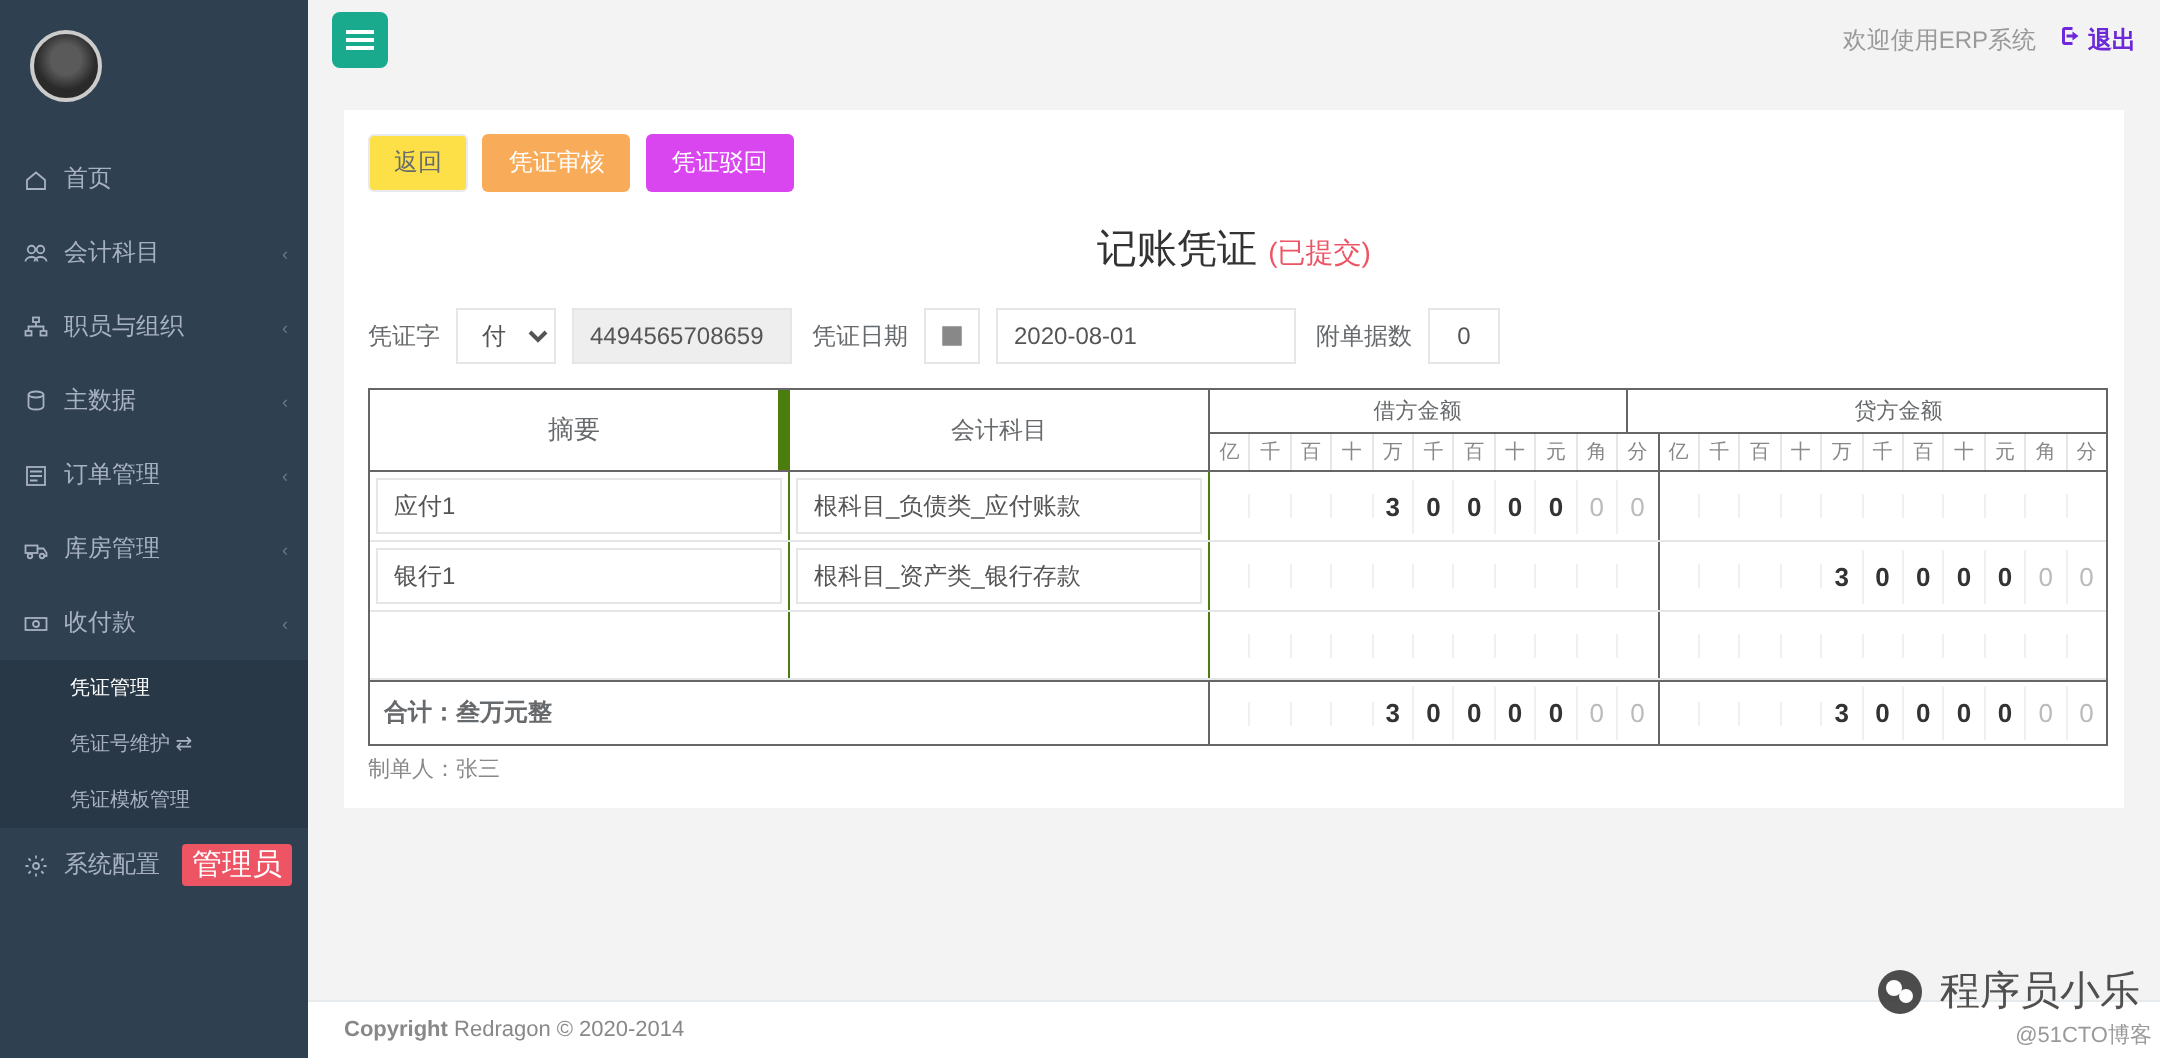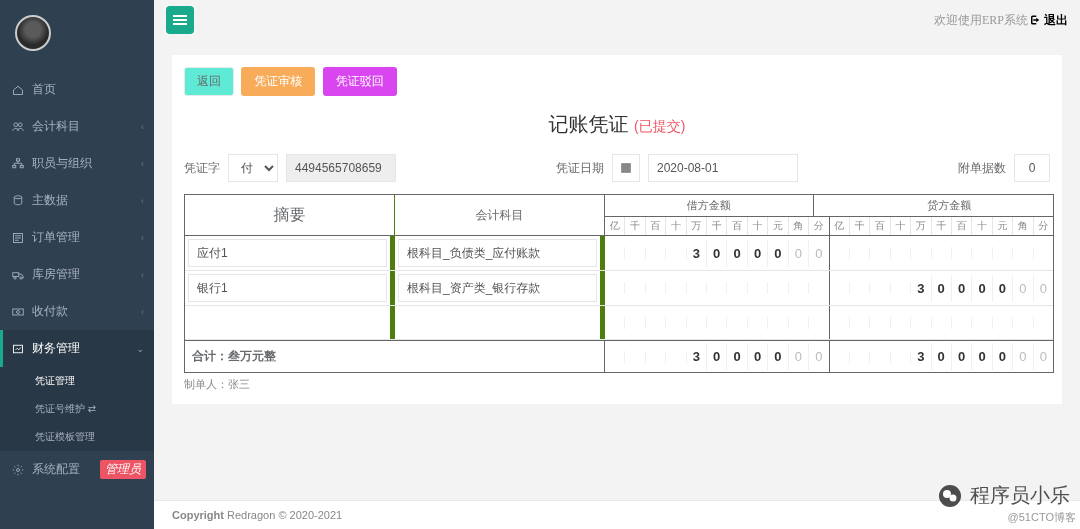--- a/index.html
+++ b/index.html
@@ -6,58 +6,58 @@
 body { font-family: -apple-system, "Microsoft YaHei", sans-serif; font-size: 12px; color: #676a6c; background: #f3f3f4; width: 1080px; height: 529px; overflow: hidden; position: relative; }
 .sidebar { width: 154px; height: 529px; background: #2f4050; position: absolute; left: 0; top: 0; overflow-y: auto; }
 .avatar-wrap { padding: 15px 0 20px 15px; }
 .avatar { width: 36px; height: 36px; border-radius: 50%; background: radial-gradient(circle at 50% 40%, #5a5a5a 30%, #2a2a2a 60%); border: 2px solid #ccc; }
 .nav-item { padding: 10px 12px; color: #a7b1c2; display: flex; align-items: center; gap: 8px; position: relative; cursor: pointer; }
 .nav-item.active-section { background: #293846; color: #fff; border-left: 3px solid #19aa8d; padding-left: 9px; }
 .nav-item .caret { position: absolute; right: 10px; font-size: 9px; opacity: .5; }
 .subnav { background: #293846; }
 .subnav .sub-item { padding: 7px 12px 7px 35px; color: #a7b1c2; font-size: 10px; cursor: pointer; }
 .subnav .sub-item.active { color: #fff; }
-.badge-admin { position: absolute; right: 8px; background: #ed5565; color: #fff; font-size: 12px; padding: 1px 5px; border-radius: 2px; font-style: italic; }
+.badge-admin { position: absolute; right: 8px; background: #ed5565; color: #fff; font-size: 15px; padding: 1px 5px; border-radius: 2px; }
 .ico { width: 12px; height: 12px; display: inline-block; }
 .main { position: absolute; left: 154px; top: 0; width: 926px; height: 529px; display: flex; flex-direction: column; }
 .topbar { height: 40px; background: #f3f3f4; display: flex; align-items: center; padding: 0 12px; justify-content: space-between; }
 .hamburger { width: 28px; height: 28px; background: #19aa8d; border-radius: 4px; display: flex; align-items: center; justify-content: center; cursor: pointer; }
 .hamburger span, .hamburger span::before, .hamburger span::after { content: ""; display: block; width: 14px; height: 2px; background: #fff; position: relative; }
 .hamburger span::before { position: absolute; top: -4px; }
 .hamburger span::after { position: absolute; top: 4px; }
-.topbar-right { display: flex; align-items: center; gap: 0; color: #999; font-size: 12px; font-family: Liberation Serif, serif; }
-.logout { color: #000000; display: flex; align-items: center; gap: 4px; cursor: pointer; font-weight: 600; }
+.topbar-right { display: flex; align-items: center; gap: 10px; color: #999; font-size: 12px; }
+.logout { color: #6d28d9; display: flex; align-items: flex-start; gap: 4px; cursor: pointer; font-weight: 600; }
 .content { flex: 1; padding: 15px 18px; overflow: auto; }
 .card { background: #fff; padding: 12px; margin-bottom: 15px; }
 .btn { display: inline-block; padding: 5px 12px; font-size: 12px; border: 1px solid transparent; border-radius: 3px; cursor: pointer; margin-right: 4px; }
-.btn-default { background: #5eead4; border-color: #e7eaec; color: #676a6c; }
+.btn-default { background: #fde047; border-color: #e7eaec; color: #676a6c; }
 .btn-warning { background: #f8ac59; color: #fff; }
 .btn-danger { background: #d946ef; color: #fff; }
 .voucher-title { text-align: center; font-size: 20px; margin: 15px 0 10px; color: #333; }
 .voucher-title .status { color: #ed5565; font-size: 14px; }
 .form-row { display: flex; align-items: center; gap: 8px; padding: 6px 0; }
 .form-label { color: #676a6c; font-size: 12px; }
 select, input[type=text] { border: 1px solid #e5e6e7; background: #fff; height: 28px; padding: 0 8px; font-size: 12px; color: #555; }
 input[readonly] { background: #eee; }
-.voucher-head { display: flex; justify-content: space-between; align-items: center; flex-wrap: wrap; gap: 10px; margin-bottom: 6px; }
+.voucher-head { display: flex; align-items: center; flex-wrap: wrap; gap: 10px; margin-bottom: 6px; }
 .voucher-table { border: 1px solid #666; width: 100%; min-width: 870px; }
 .vt-head { display: flex; border-bottom: 1px solid #666; }
-.vt-h-summary { width: 210px; border-right: 1px solid #4d7c0f; text-align: center; padding: 4px; font-size: 16px; display: flex; align-items: center; justify-content: center; }
+.vt-h-summary { width: 210px; border-right: 6px solid #4d7c0f; text-align: center; padding: 4px; font-size: 13px; display: flex; align-items: center; justify-content: center; }
 .vt-h-subject { width: 210px; border-right: 1px solid #666; text-align: center; padding: 4px; font-size: 12px; display: flex; align-items: center; justify-content: center; }
 .vt-h-amount { flex: 1; }
 .vt-h-amount-top { display: flex; border-bottom: 1px solid #666; gap: 32px; }
 .vt-h-amount-top > div { flex: 1; text-align: center; padding: 3px; font-size: 11px; }
 .vt-h-amount-top > div:first-child { border-right: 1px solid #666; }
 .digit-row { display: flex; }
 .digit-group { flex: 1; display: flex; }
 .digit-group:first-child { border-right: 1px solid #666; }
 .digit { flex: 1; text-align: center; border-right: 1px solid #e5e6e7; font-size: 10px; color: #888; padding: 2px 0; min-width: 16px; }
 .digit:last-child { border-right: none; }
 .vt-body-row { display: flex; border-bottom: 1px solid #e5e6e7; min-height: 34px; align-items: stretch; }
-.vt-cell-input { width: 210px; border-right: 5px solid #4d7c0f; padding: 3px; display: flex; align-items: center; }
+.vt-cell-input { width: 210px; border-right: 1px solid #4d7c0f; padding: 3px; display: flex; align-items: center; }
 .vt-cell-input input { width: 100%; }
 .vt-amounts { flex: 1; display: flex; }
 .amt-group { flex: 1; display: flex; align-items: center; }
 .amt-group:first-child { border-right: 1px solid #666; }
 .amt-digit { flex: 1; text-align: center; font-size: 13px; font-weight: 700; color: #333; border-right: 1px solid #f0f0f0; padding: 6px 0; min-width: 16px; }
 .amt-digit.dim { color: #bbb; font-weight: 400; }
 .amt-digit:last-child { border-right: none; }
 .vt-total-row { display: flex; border-top: 1px solid #666; }
 .vt-total-label { width: 420px; border-right: 1px solid #666; padding: 7px; font-weight: 700; font-size: 12px; display: flex; align-items: flex-end; }
 .maker { padding-top: 4px; font-size: 11px; color: #888; }
@@ -125,28 +125,20 @@
         <span>库房管理</span>
         <span class="caret">‹</span>
       </div>
       <div class="nav-item">
         <svg class="ico" viewBox="0 0 16 16" fill="none" stroke="currentColor" stroke-width="1.2">
           <rect x="1" y="4" width="14" height="8"></rect>
           <circle cx="8" cy="8" r="2"></circle>
         </svg>
         <span>收付款</span>
         <span class="caret">‹</span>
-      </div>
-      <div class="nav-item active-section">
-        <svg class="ico" viewBox="0 0 16 16" fill="none" stroke="currentColor" stroke-width="1.2">
-          <rect x="2" y="3" width="12" height="10"></rect>
-          <path d="M5 9l2-2 2 2 3-3"></path>
-        </svg>
-        <span>财务管理</span>
-        <span class="caret">⌄</span>
       </div>
       <div class="subnav">
         <div class="sub-item active">凭证管理</div>
         <div class="sub-item">凭证号维护 ⇄</div>
         <div class="sub-item">凭证模板管理</div>
       </div>
       <div class="nav-item">
         <svg class="ico" viewBox="0 0 16 16" fill="none" stroke="currentColor" stroke-width="1.2">
           <circle cx="8" cy="8" r="2"></circle>
           <path d="M8 1v2M8 13v2M1 8h2M13 8h2M3 3l1.5 1.5M11.5 11.5L13 13M13 3l-1.5 1.5M4.5 11.5L3 13"></path>
@@ -388,21 +380,21 @@
         </div>
       </div>
       <div class="maker">
         <span>制单人：</span><span>张三</span>
       </div>
     </div>
   </div>
 </div>
 
 <div class="footer">
-  <b>Copyright</b><span> Redragon © 2020-2021</span>
+  <b>Copyright</b><span> Redragon © 2020-2014</span>
 </div>
 
 <div class="watermark">
   <svg width="24" height="24" viewBox="0 0 24 24">
       <circle cx="12" cy="12" r="11" fill="#2f2f2f"></circle>
       <circle cx="9" cy="10" r="4" fill="#fff"></circle>
       <circle cx="15" cy="14" r="3.5" fill="#fff"></circle>
     </svg>
   <span>程序员小乐</span>
 </div>

